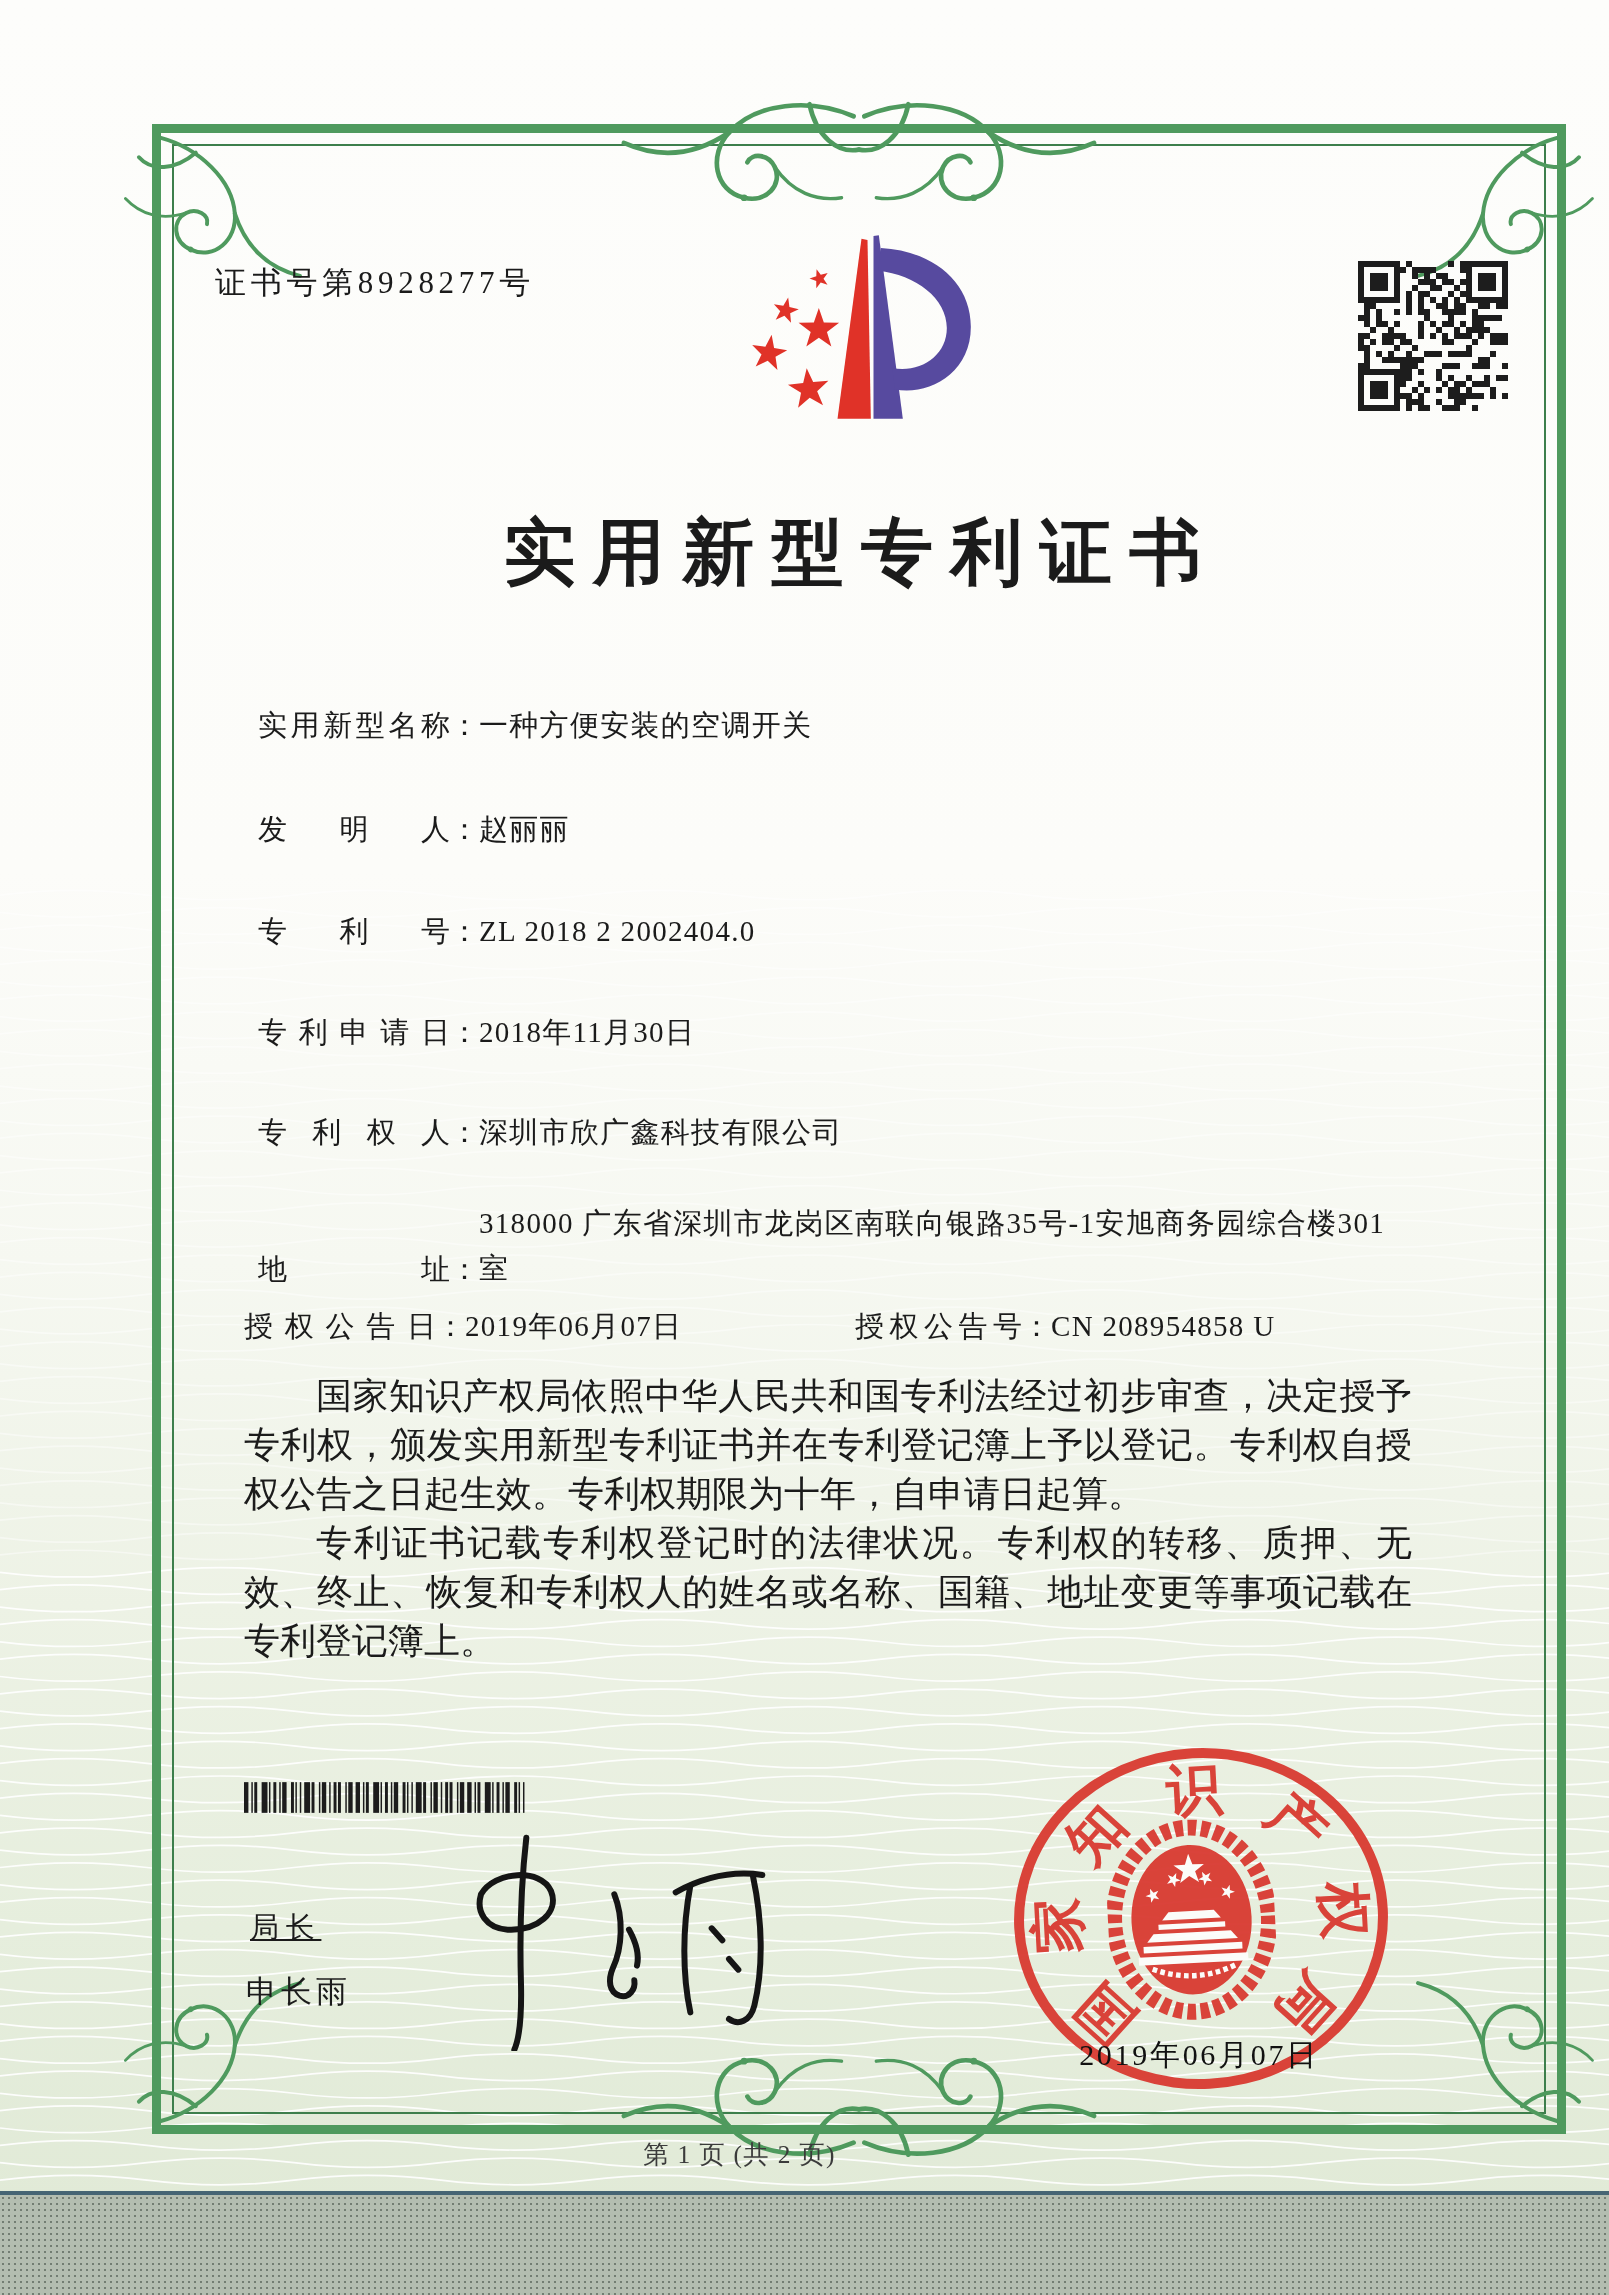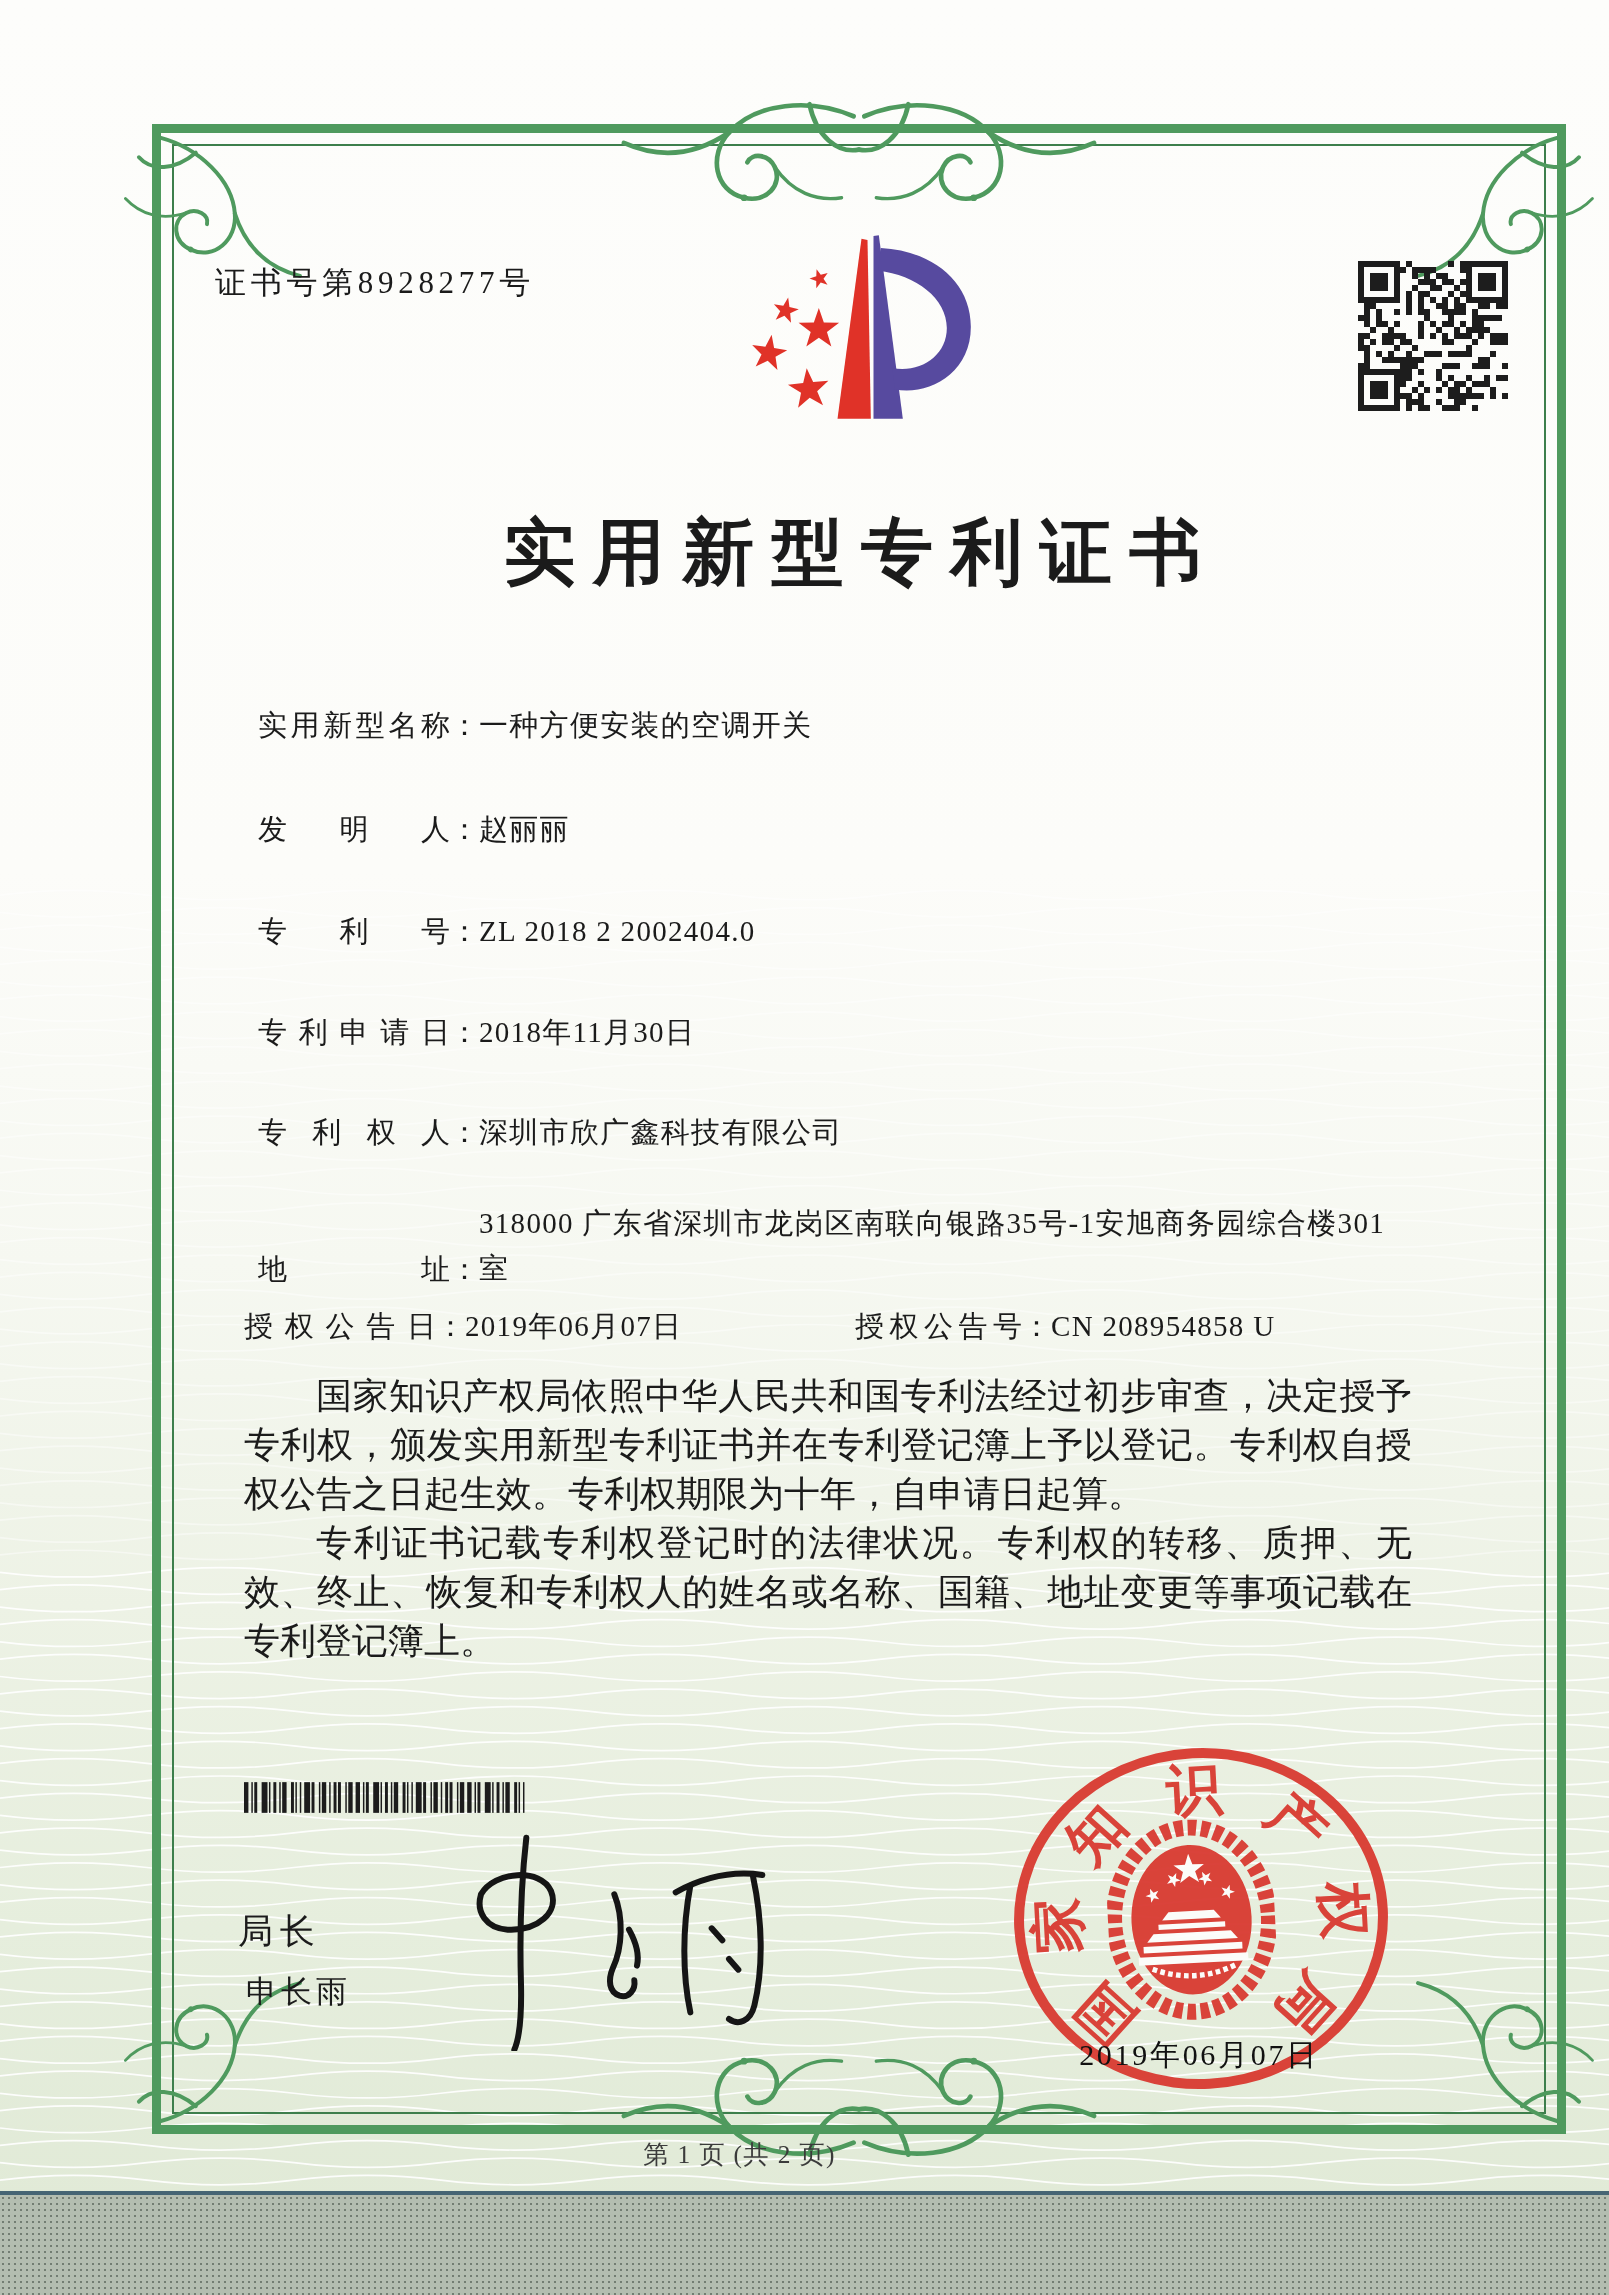--- a/index.html
+++ b/index.html
@@ -24,21 +24,21 @@
   .flabel2{display:inline-block;width:167px;text-align:justify;text-align-last:justify;}
   .colon{display:inline-block;width:29px;}
   .fvalue{letter-spacing:1.3px;}
   .addrval{max-width:933px;line-height:45px;}
   .grant-row{left:244px;top:1304px;width:1168px;font-size:29px;line-height:44px;}
   .grant-b{position:absolute;left:611px;top:0;white-space:nowrap;}
   
   .body-block{left:244px;top:1372px;width:1168px;font-size:36px;line-height:49px;text-align:justify;}
   .body-block p{margin:0;text-indent:2em;}
   
-  .officer-title{left:238px;top:1908px;font-size:35px;letter-spacing:6.7px;}
+  .officer-title{left:250px;top:1908px;font-size:29px;letter-spacing:6.7px;text-decoration:underline;}
   .officer-name{left:246px;top:1971px;font-size:31px;letter-spacing:4px;}
   
   #seal{left:1014px;top:1748px;width:374px;height:341px;z-index:3;transform:rotate(-3deg);opacity:0.95;}
   .seal-ring{position:absolute;left:0;top:0;width:374px;height:341px;border:10px solid #d93a31;border-radius:50%;box-sizing:border-box;}
   .seal-ch{position:absolute;font-size:56px;font-weight:700;color:#d93a31;font-family:"Liberation Serif","DejaVu Serif",serif;}
   .seal-date{left:1032px;top:2035px;width:334px;text-align:center;font-size:30px;letter-spacing:2.7px;color:#111;z-index:3;}
   
   .footer{left:0;top:2138px;width:1479px;text-align:center;font-size:25.4px;letter-spacing:1.3px;color:#3b3b3b;z-index:2;}
   
   .scanstrip{left:0;top:2191px;width:1609px;height:104px;z-index:4;background-color:#b3bdb0;

